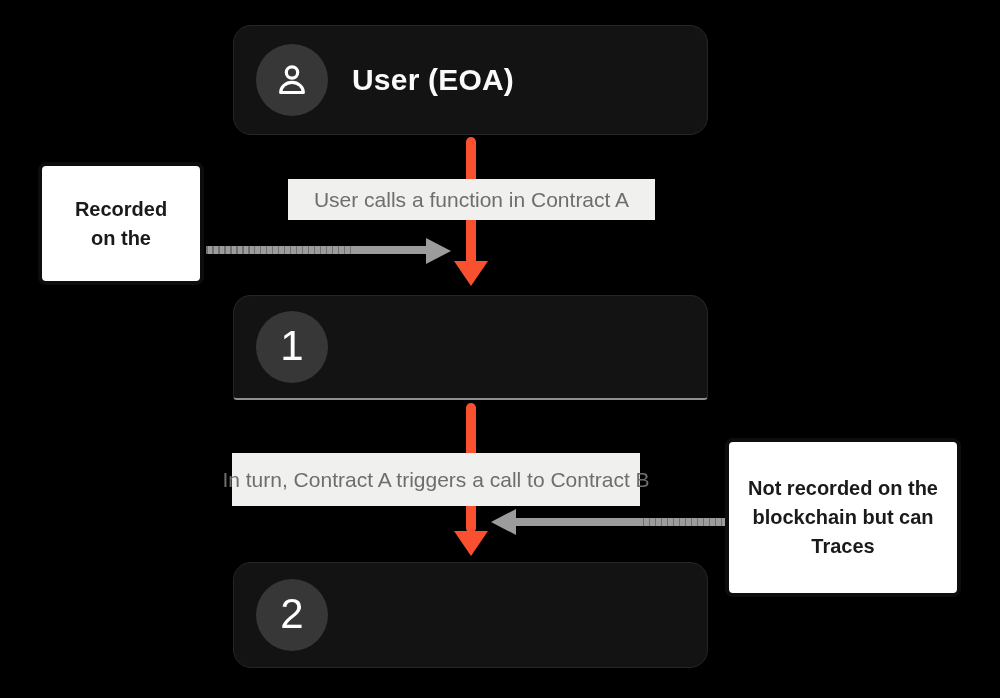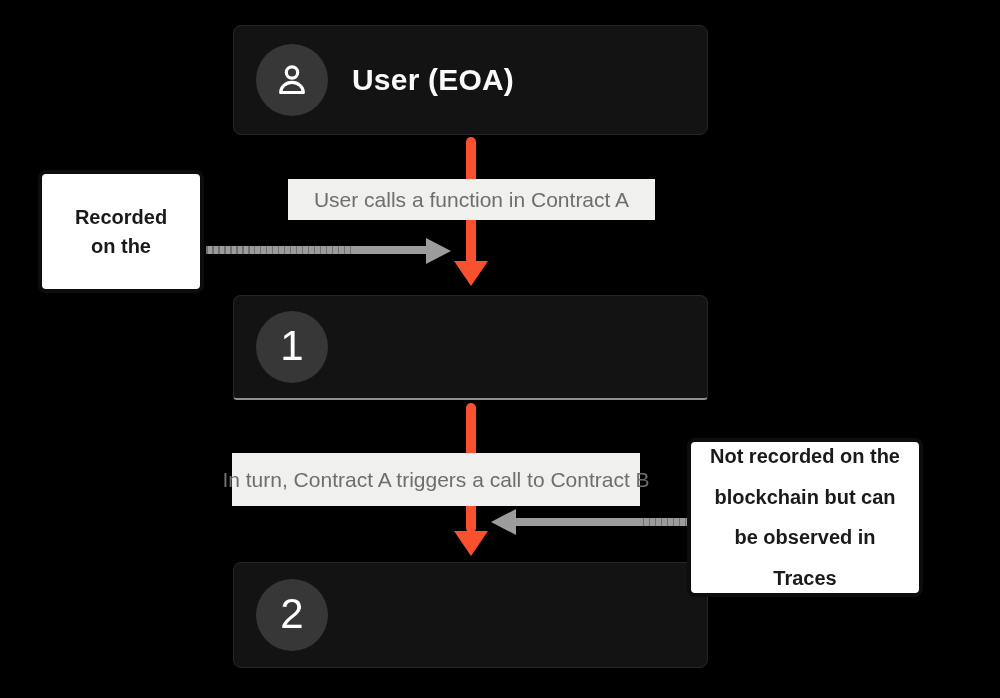--- a/index.html
+++ b/index.html
@@ -16,21 +16,21 @@
     font-family: "Liberation Sans", sans-serif;
   }
 
   
   .node {
     position: absolute;
     left: 233px;
     width: 475px;
     background: #131313;
     border: 1px solid #262626;
-    border-radius: 8px;
+    border-radius: 18px;
     box-sizing: border-box;
     display: flex;
     align-items: center;
     padding-left: 22px;
     gap: 24px;
     z-index: 3;
   }
   .node-user      { top: 25px;  height: 110px; }
   .node-contract-a{ top: 295px; height: 105px; border-bottom: 2px solid #8f8f8f; border-bottom-left-radius: 4px; border-bottom-right-radius: 4px; }
   .node-contract-b{ top: 562px; height: 106px; }
@@ -108,22 +108,22 @@
     justify-content: center;
     z-index: 3;
   }
   .note-line {
     color: #1a1a1a;
     font-size: 20px;
     font-weight: 700;
     line-height: 29px;
     white-space: nowrap;
   }
-  .note-left  { left: 38px;  top: 170px; width: 166px; height: 123px; }
-  .note-right { left: 687px; top: 438px; width: 236px; height: 159px; justify-content: space-between; }
+  .note-left  { left: 38px;  top: 162px; width: 166px; height: 123px; }
+  .note-right { left: 725px; top: 438px; width: 236px; height: 159px; }
 
   
   .gray-shaft {
     position: absolute;
     height: 8px;
     display: flex;
     z-index: 1;
   }
   .gray-seg-solid  { background: #9c9c9c; height: 100%; }
   .gray-seg-dashed {
@@ -204,17 +204,16 @@
   </div>
 
   <div class="note note-left">
     <div class="note-line">Recorded</div>
     <div class="note-line">on the</div>
   </div>
 
   <div class="note note-right">
     <div class="note-line">Not recorded on the</div>
     <div class="note-line">blockchain but can</div>
-    <div class="note-line">be observed in</div>
     <div class="note-line">Traces</div>
   </div>
 
 </div>
 
 </body></html>

